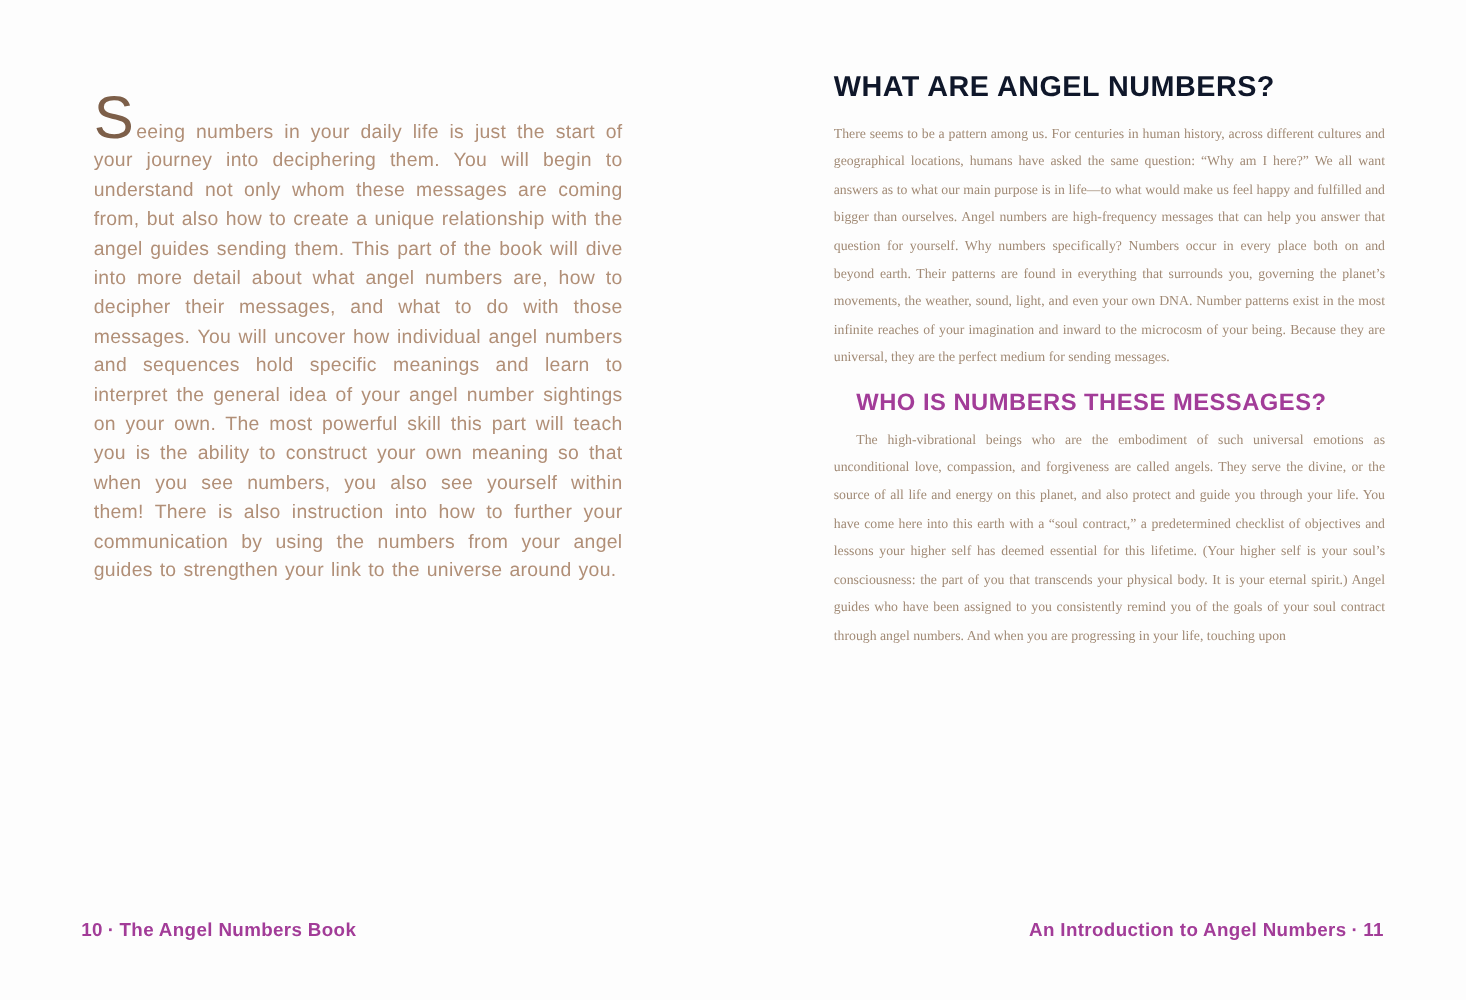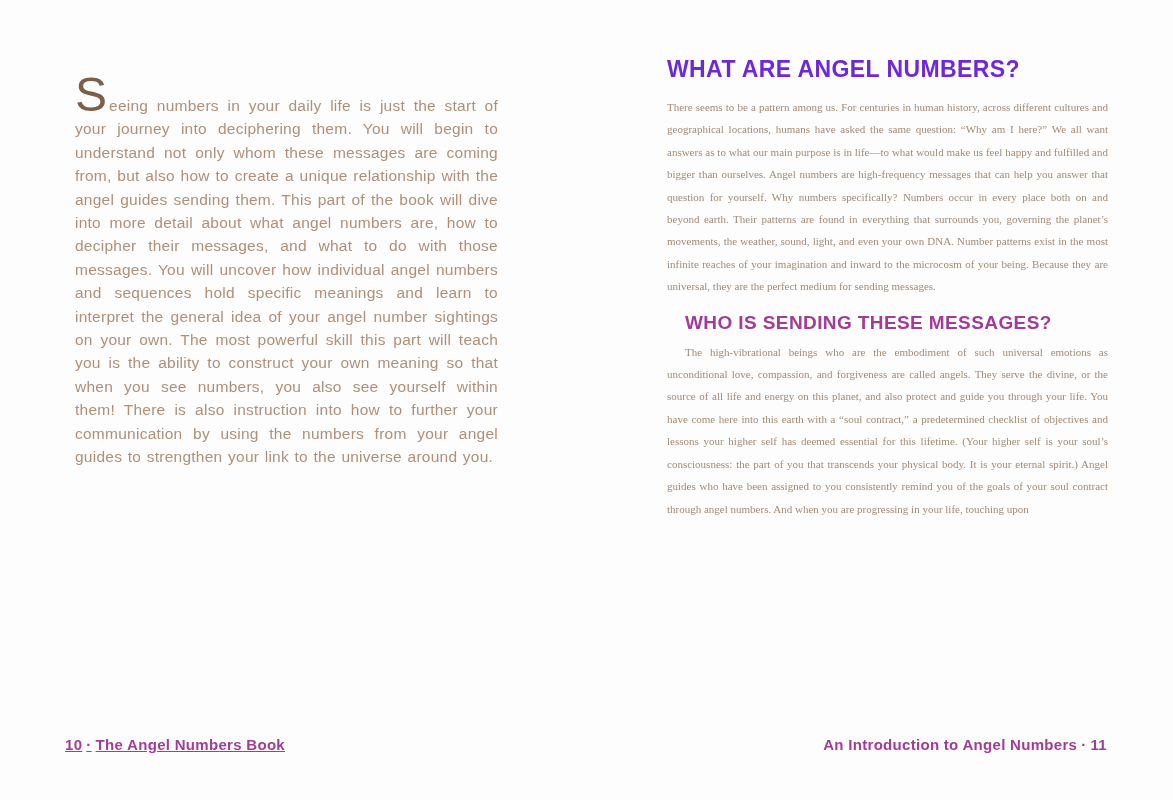--- a/index.html
+++ b/index.html
@@ -42,21 +42,21 @@
 
   
   .right-col {
     position: absolute;
     left: 667px;
     top: 56px;
     width: 441px;
   }
   .main-heading {
     margin: 0 0 13px 0;
-    color: #6d28d9;
+    color: #0f172a;
     font-size: 23px;
     font-weight: 700;
     letter-spacing: 0.4px;
   }
   .sub-heading {
     margin: 14px 0 7px 18px;
     color: #a23c98;
     font-size: 19px;
     font-weight: 700;
     letter-spacing: 0.4px;
@@ -76,37 +76,37 @@
   
   .footer {
     position: absolute;
     top: 736px;
     color: #a23c98;
     font-size: 15px;
     font-weight: 700;
     letter-spacing: 0.3px;
     white-space: nowrap;
   }
-  .footer-left { left: 65px; text-decoration: underline; }
+  .footer-left { left: 65px; }
   .footer-right { right: 66px; text-align: right; }
   .footer .sep { padding: 0 4px; }
 </style>
 </head>
 <body>
 
 <div class="spread">
 
   <div class="left-col">
     <p class="left-para"><span class="initial-cap">S</span><span>eeing numbers in your daily life is just the start of your journey into deciphering them. You will begin to understand not only whom these messages are coming from, but also how to create a unique relationship with the angel guides sending them. This part of the book will dive into more detail about what angel numbers are, how to decipher their messages, and what to do with those messages. You will uncover how individual angel numbers and sequences hold specific meanings and learn to interpret the general idea of your angel number sightings on your own. The most powerful skill this part will teach you is the ability to construct your own meaning so that when you see numbers, you also see yourself within them! There is also instruction into how to further your communication by using the numbers from your angel guides to strengthen your link to the universe around you.</span></p>
   </div>
 
   <div class="right-col">
     <h1 class="main-heading">WHAT ARE ANGEL NUMBERS?</h1>
     <p class="serif-para">There seems to be a pattern among us. For centuries in human history, across different cultures and geographical locations, humans have asked the same question: “Why am I here?” We all want answers as to what our main purpose is in life—to what would make us feel happy and fulfilled and bigger than ourselves. Angel numbers are high-frequency messages that can help you answer that question for yourself. Why numbers specifically? Numbers occur in every place both on and beyond earth. Their patterns are found in everything that surrounds you, governing the planet’s movements, the weather, sound, light, and even your own DNA. Number patterns exist in the most infinite reaches of your imagination and inward to the microcosm of your being. Because they are universal, they are the perfect medium for sending messages.</p>
-    <h2 class="sub-heading">WHO IS SENDING THESE MESSAGES?</h2>
+    <h2 class="sub-heading">WHO IS NUMBERS THESE MESSAGES?</h2>
     <p class="serif-para indent-first">The high-vibrational beings who are the embodiment of such universal emotions as unconditional love, compassion, and forgiveness are called angels. They serve the divine, or the source of all life and energy on this planet, and also protect and guide you through your life. You have come here into this earth with a “soul contract,” a predetermined checklist of objectives and lessons your higher self has deemed essential for this lifetime. (Your higher self is your soul’s consciousness: the part of you that transcends your physical body. It is your eternal spirit.) Angel guides who have been assigned to you consistently remind you of the goals of your soul contract through angel numbers. And when you are progressing in your life, touching upon</p>
   </div>
 
   <div class="footer footer-left">
     <span>10</span><span class="sep">·</span><span>The Angel Numbers Book</span>
   </div>
 
   <div class="footer footer-right">
     <span>An Introduction to Angel Numbers</span><span class="sep">·</span><span>11</span>
   </div>

